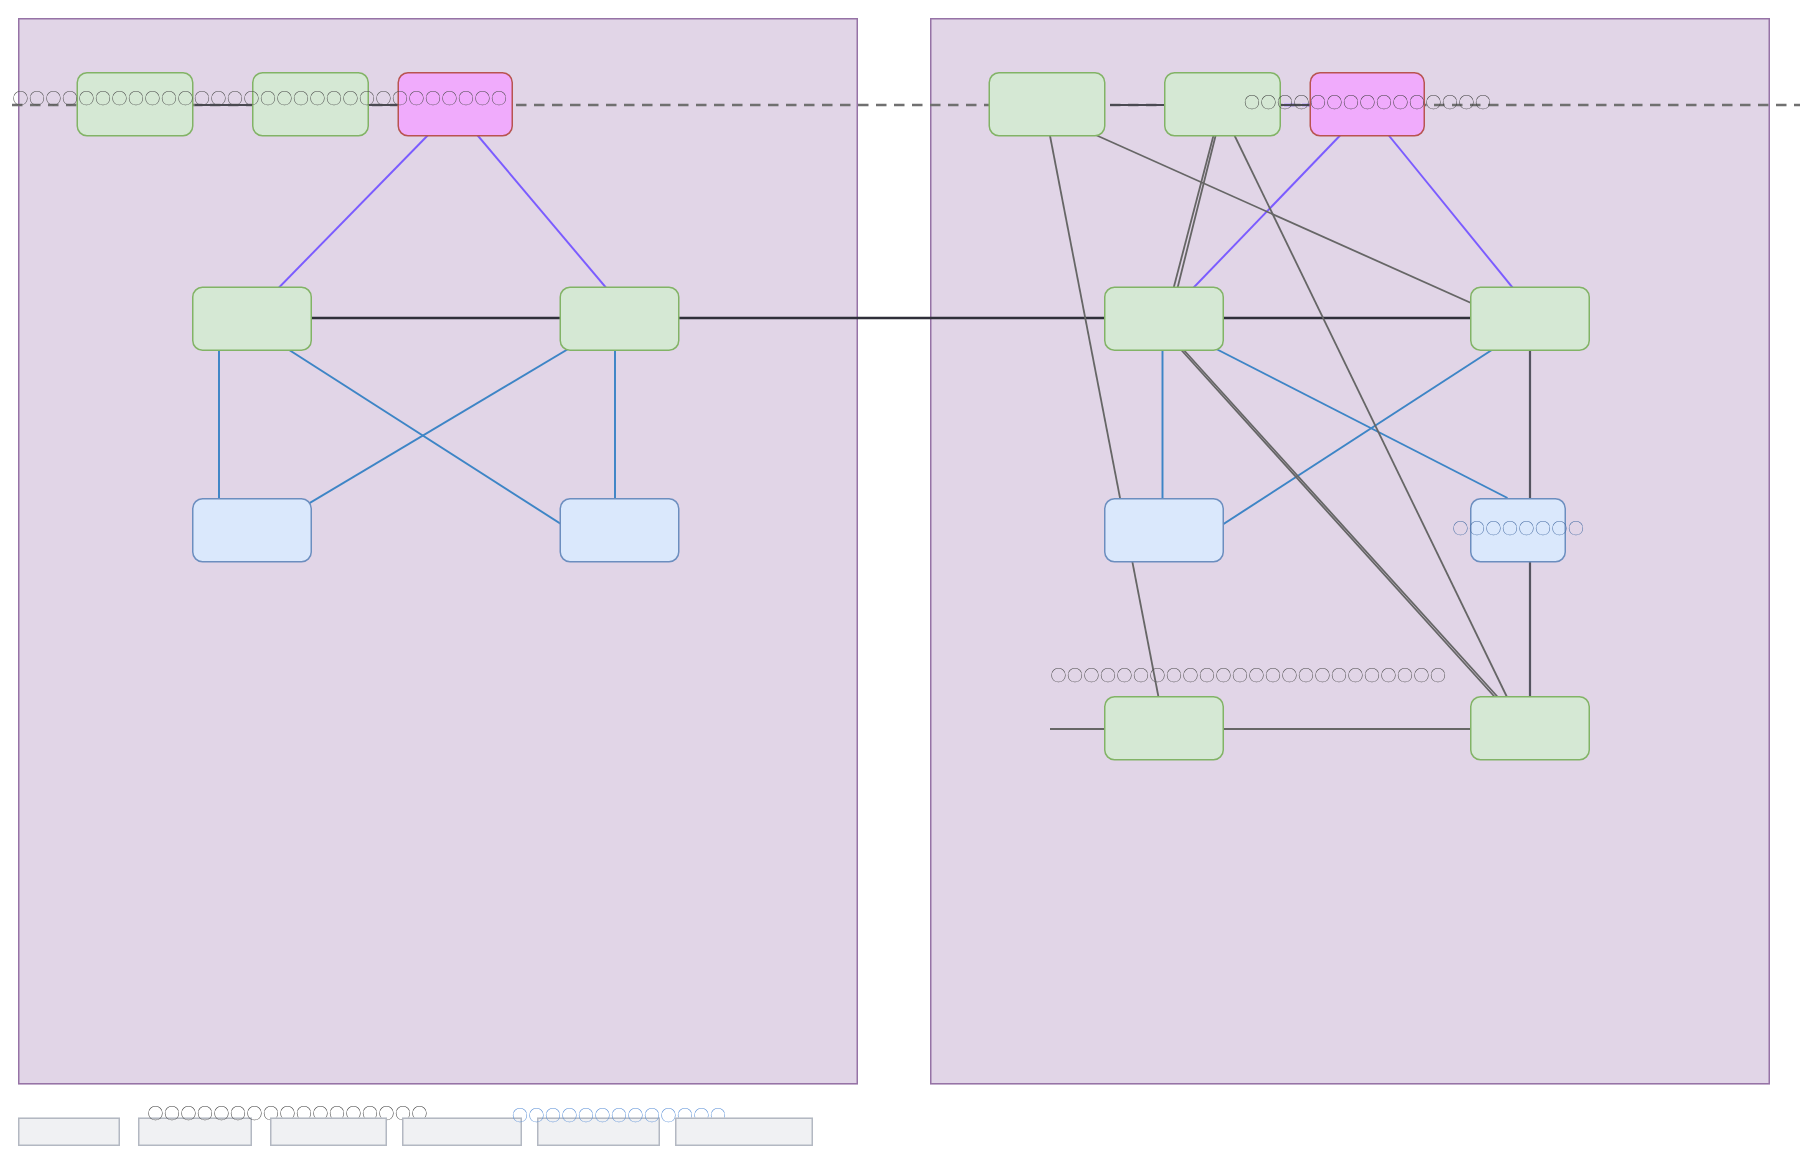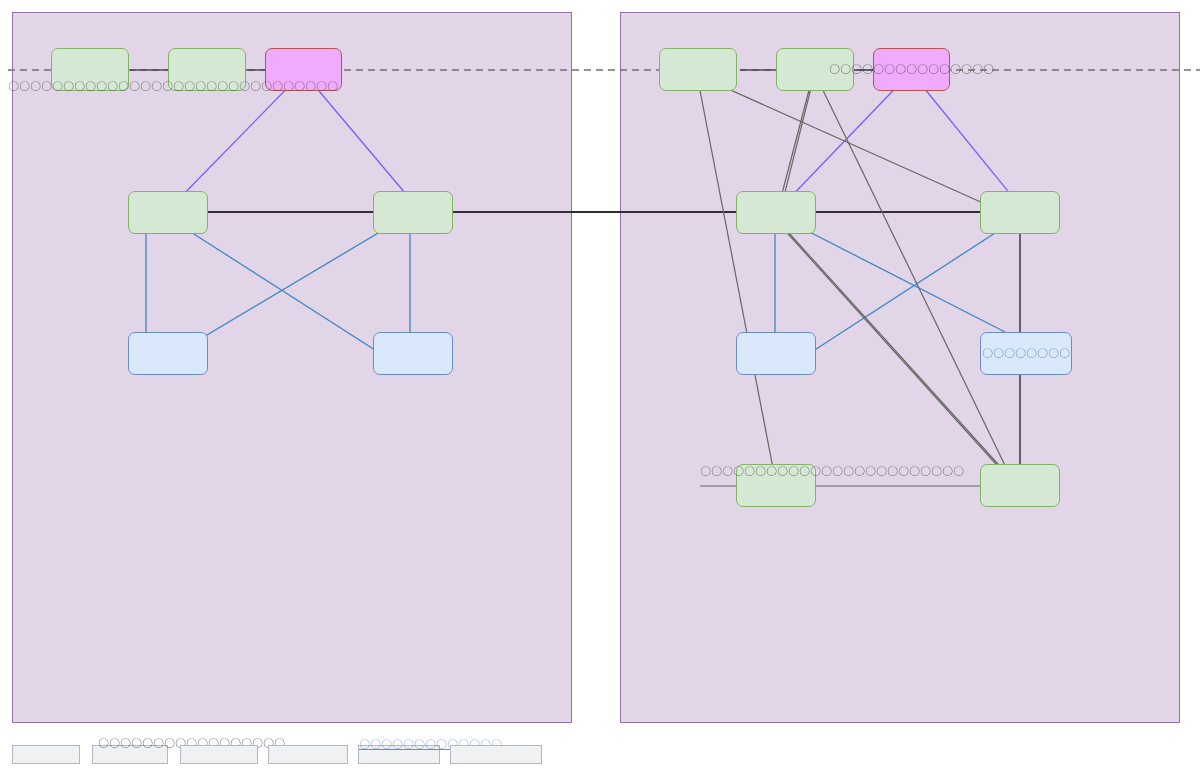--- a/index.html
+++ b/index.html
@@ -62,21 +62,20 @@
     overflow: visible;
   }
   .edge-label {
     position: absolute;
     font-size: 11px;
     line-height: 13px;
     color: #4d4d4d;
     white-space: nowrap;
     background: transparent;
     pointer-events: none;
-    margin-top: 20px;
   }
   .toolbar {
     position: absolute;
     left: 0;
     top: 735px;
     width: 1200px;
     height: 39px;
   }
   .tb-box {
     position: absolute;
@@ -195,21 +194,21 @@
   </div>
   <div class="node node-green" style="left:736px; top:191px; width:80px; height:43px;">
     <span class="node-label"></span>
   </div>
   <div class="node node-green" style="left:980px; top:191px; width:80px; height:43px;">
     <span class="node-label"></span>
   </div>
   <div class="node node-blue" style="left:736px; top:332px; width:80px; height:43px;">
     <span class="node-label"></span>
   </div>
-  <div class="node node-blue" style="left:980px; top:332px; width:92px; height:43px;">
+  <div class="node node-blue" style="left:980px; top:332px; width:64px; height:43px;">
     <span class="node-label">〇〇〇〇〇〇〇〇</span>
   </div>
   <div class="node node-green" style="left:736px; top:464px; width:80px; height:43px;">
     <span class="node-label"></span>
   </div>
   <div class="node node-green" style="left:980px; top:464px; width:80px; height:43px;">
     <span class="node-label"></span>
   </div>
 
   <div class="edge-label" style="left:8px; top:60px;">〇〇〇〇〇〇〇〇〇〇〇〇〇〇〇〇〇〇〇〇〇〇〇〇〇〇〇〇〇〇</div>
@@ -219,18 +218,18 @@
     <div class="tb-box" style="left:12px; width:68px;"></div>
 
     <div class="tb-box" style="left:92px; width:76px;"></div>
     <div class="tb-label" style="left:98px;font-family:Liberation Mono, monospace;">〇〇〇〇〇〇〇〇〇〇〇〇〇〇〇〇〇</div>
 
     <div class="tb-box" style="left:180px; width:78px;"></div>
 
     <div class="tb-box" style="left:268px; width:80px;"></div>
 
     <div class="tb-box" style="left:358px; width:82px;"></div>
-    <div class="tb-label blue-text" style="left:359px;text-decoration:underline;">〇〇〇〇〇〇〇〇〇〇〇〇〇</div>
+    <div class="tb-label blue-text" style="left:341px;">〇〇〇〇〇〇〇〇〇〇〇〇〇</div>
 
     <div class="tb-box" style="left:450px; width:92px;"></div>
   </div>
 
 </div>
 
 </body></html>

